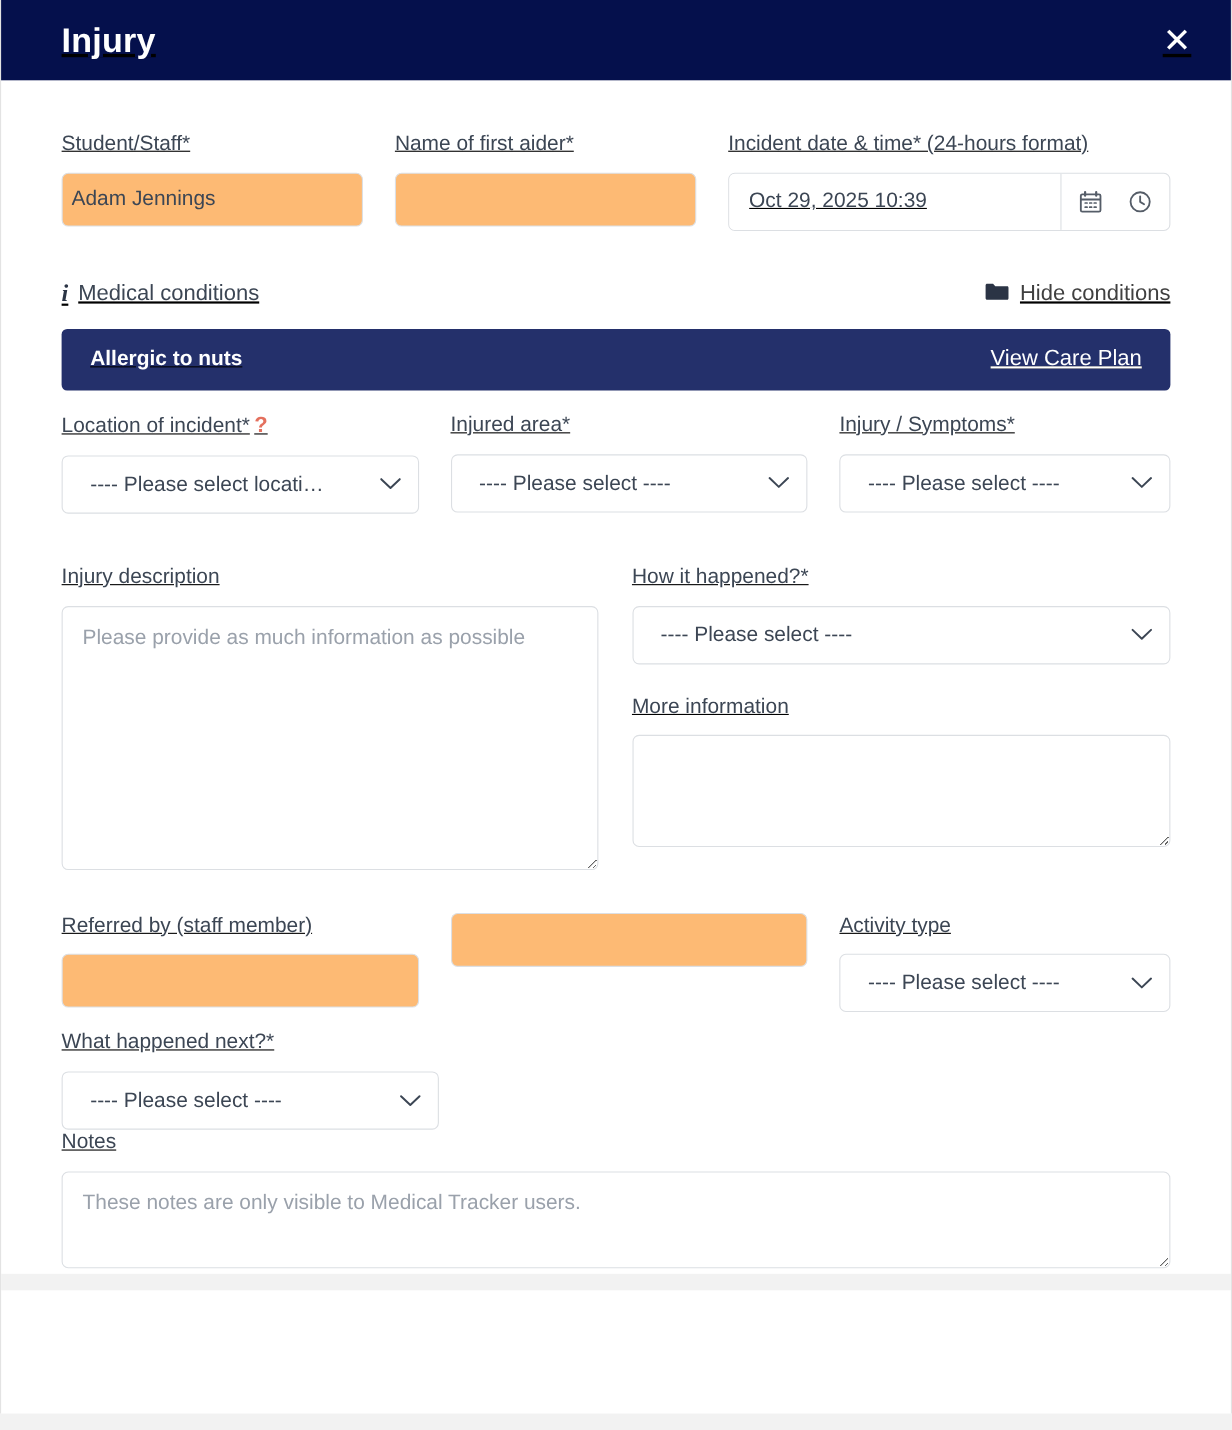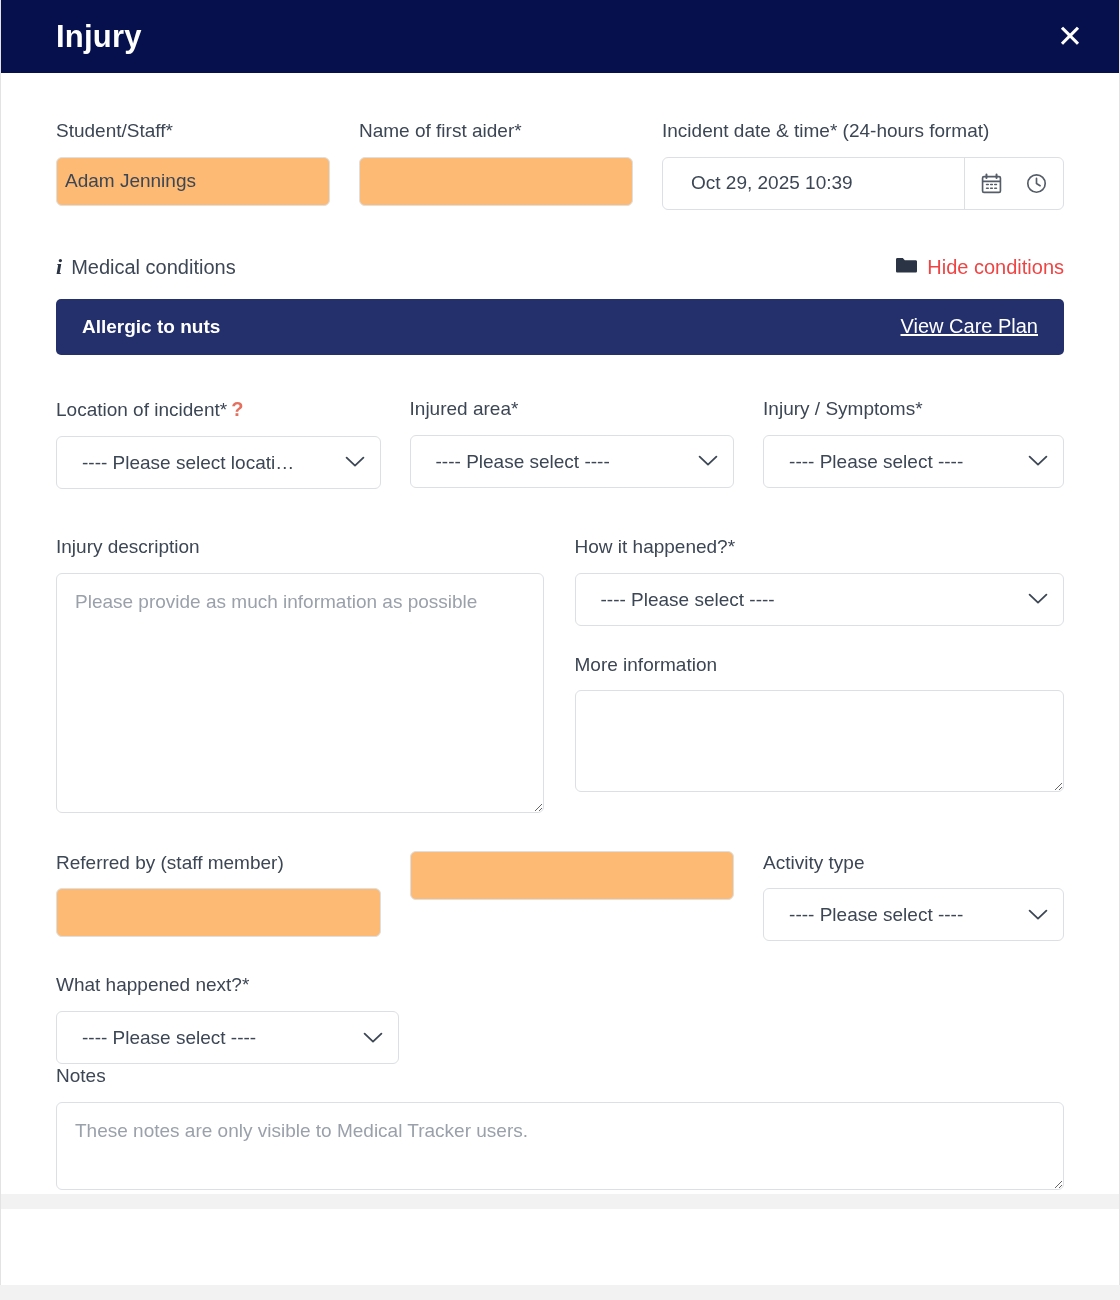--- a/index.html
+++ b/index.html
@@ -12,20 +12,21 @@
     font-family: "Liberation Sans", sans-serif;
     overflow: hidden;
   }
   .modal {
     position: relative;
     width: 1120px;
     min-height: 1285px;
     background: #ffffff;
     border-left: 1px solid #e3e3e3;
     border-right: 1px solid #e3e3e3;
+    text-decoration: underline;
   }
 
   
   .modal-header {
     height: 73px;
     background: #05104c;
     display: flex;
     align-items: center;
     justify-content: space-between;
     padding: 0 24px 0 55px;
@@ -87,21 +88,20 @@
 
   
   .datetime-wrap {
     display: flex;
     width: 402px;
     height: 53px;
     border: 1px solid #dcdfe3;
     border-radius: 6px;
     overflow: hidden;
     background: #fff;
-    padding-left: 10px;
   }
   .datetime-wrap .dt-input {
     flex: 1;
     border: none;
     font-size: 19px;
     color: #3c4654;
     padding: 0 18px;
     font-family: "Liberation Sans", sans-serif;
     outline: none;
     background: #fff;
@@ -161,21 +161,21 @@
     font-weight: 700;
     font-size: 22px;
     color: #2b3445;
     line-height: 1;
   }
   .cond-left-text { font-size: 20px; color: #3c4654; }
   .cond-right {
     display: flex; align-items: center; gap: 10px;
     cursor: pointer;
   }
-  .cond-right-text { font-size: 20px; color: #ef4444; text-align: right; }
+  .cond-right-text { font-size: 20px; color: #404040; text-align: right; }
 
   .condition-bar {
     margin-top: 20px;
     background: #24306b;
     border-radius: 5px;
     height: 56px;
     display: flex;
     align-items: center;
     justify-content: space-between;
     padding: 0 26px;
@@ -185,21 +185,21 @@
     font-size: 19px;
     font-weight: 600;
   }
   .care-plan-link {
     color: #ffffff;
     font-size: 20px;
     text-decoration: underline;
     cursor: pointer;
   }
 
-  .section-gap { margin-top: 42px; }
+  .section-gap { margin-top: 20px; }
 
   
   textarea.ta {
     width: 100%;
     border: 1px solid #dcdfe3;
     border-radius: 6px;
     background: #fff;
     font-size: 19px;
     color: #3c4654;
     padding: 14px 18px;
@@ -365,21 +365,21 @@
           </select>
           <span class="chev">
             <svg width="20" height="12" viewBox="0 0 20 12" fill="none" aria-hidden="true">
                 <path d="M1.6 1.6 10 9.6l8.4-8" stroke="#3c4654" stroke-width="1.8" stroke-linecap="round" stroke-linejoin="round"></path>
               </svg>
           </span>
         </div>
       </div>
     </div>
 
-    <div class="row" style="margin-top:32px;">
+    <div class="row" style="margin-top:16px;">
       <div class="col-3">
         <label class="field-label">What happened next?*</label>
         <div class="select-box">
           <select>
             <option>---- Please select ----</option>
           </select>
           <span class="chev">
             <svg width="20" height="12" viewBox="0 0 20 12" fill="none" aria-hidden="true">
                 <path d="M1.6 1.6 10 9.6l8.4-8" stroke="#3c4654" stroke-width="1.8" stroke-linecap="round" stroke-linejoin="round"></path>
               </svg>

